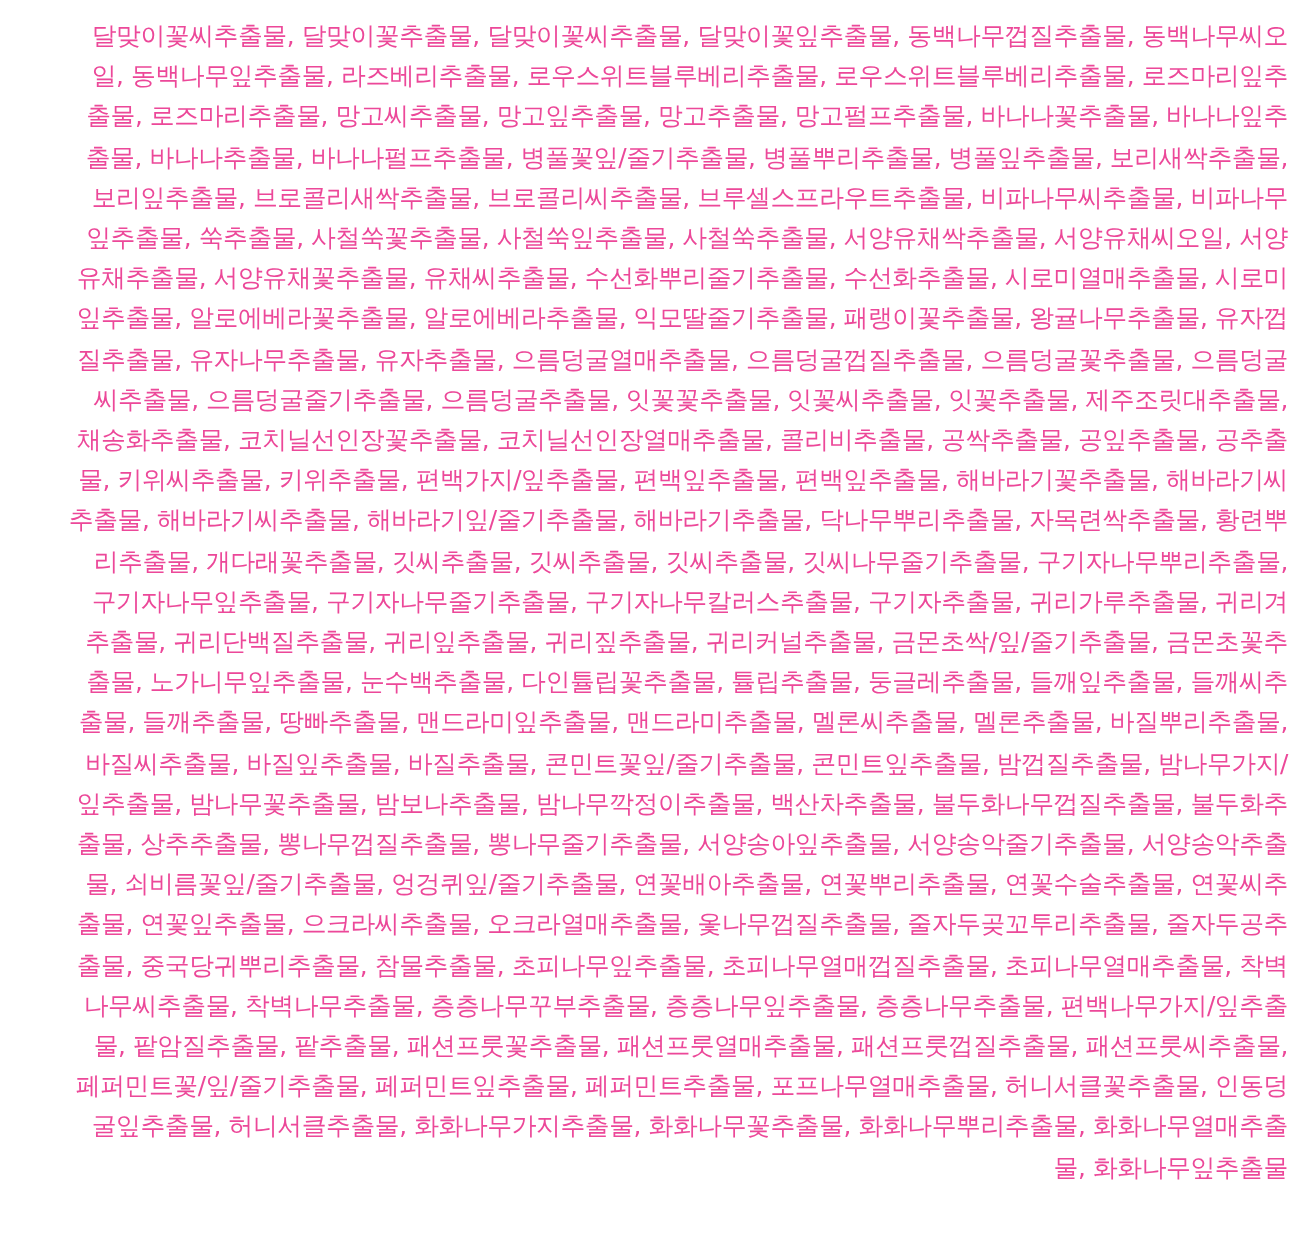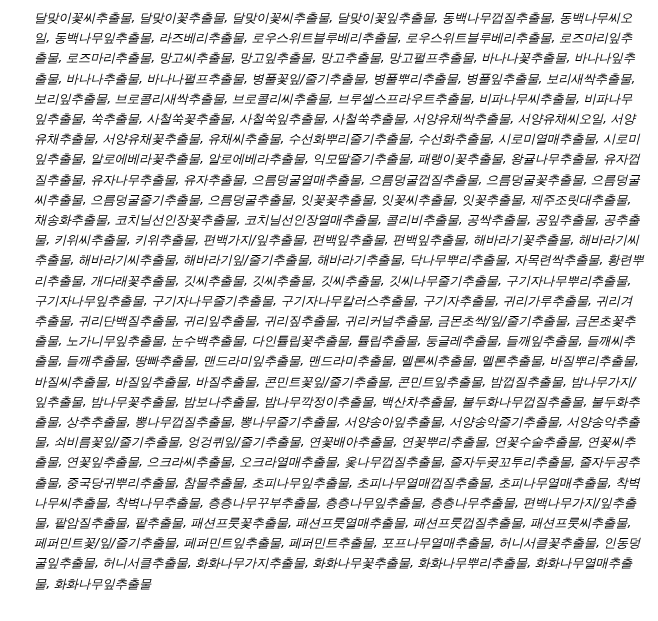--- a/index.html
+++ b/index.html
@@ -16,26 +16,25 @@
   #page {
     box-sizing: border-box;
     width: 658px;
     height: 621px;
     padding: 8px 14px 8px 34px;
     background: #ffffff;
   }
   .ingredient-text {
     font-size: 12.4px;
     line-height: 20.2px;
-    color: #000000;
-    text-align: left;
+    color: #ec4899;
+    text-align: right;
     word-break: break-all;
     letter-spacing: -0.2px;
     white-space: pre-wrap;
-    font-style: italic;
   }
 </style>
 </head>
 <body>
 
 <div id="page">
   <div class="ingredient-text">달맞이꽃씨추출물, 달맞이꽃추출물, 달맞이꽃씨추출물, 달맞이꽃잎추출물, 동백나무껍질추출물, 동백나무씨오일, 동백나무잎추출물, 라즈베리추출물, 로우스위트블루베리추출물, 로우스위트블루베리추출물, 로즈마리잎추출물, 로즈마리추출물, 망고씨추출물, 망고잎추출물, 망고추출물, 망고펄프추출물, 바나나꽃추출물, 바나나잎추출물, 바나나추출물, 바나나펄프추출물, 병풀꽃잎/줄기추출물, 병풀뿌리추출물, 병풀잎추출물, 보리새싹추출물, 보리잎추출물, 브로콜리새싹추출물, 브로콜리씨추출물, 브루셀스프라우트추출물, 비파나무씨추출물, 비파나무잎추출물, 쑥추출물, 사철쑥꽃추출물, 사철쑥잎추출물, 사철쑥추출물, 서양유채싹추출물, 서양유채씨오일, 서양유채추출물, 서양유채꽃추출물, 유채씨추출물, 수선화뿌리줄기추출물, 수선화추출물, 시로미열매추출물, 시로미잎추출물, 알로에베라꽃추출물, 알로에베라추출물, 익모딸줄기추출물, 패랭이꽃추출물, 왕귤나무추출물, 유자껍질추출물, 유자나무추출물, 유자추출물, 으름덩굴열매추출물, 으름덩굴껍질추출물, 으름덩굴꽃추출물, 으름덩굴씨추출물, 으름덩굴줄기추출물, 으름덩굴추출물, 잇꽃꽃추출물, 잇꽃씨추출물, 잇꽃추출물, 제주조릿대추출물, 채송화추출물, 코치닐선인장꽃추출물, 코치닐선인장열매추출물, 콜리비추출물, 공싹추출물, 공잎추출물, 공추출물, 키위씨추출물, 키위추출물, 편백가지/잎추출물, 편백잎추출물, 편백잎추출물, 해바라기꽃추출물, 해바라기씨추출물, 해바라기씨추출물, 해바라기잎/줄기추출물, 해바라기추출물, 닥나무뿌리추출물, 자목련싹추출물, 황련뿌리추출물, 개다래꽃추출물, 깃씨추출물, 깃씨추출물, 깃씨추출물, 깃씨나무줄기추출물, 구기자나무뿌리추출물, 구기자나무잎추출물, 구기자나무줄기추출물, 구기자나무칼러스추출물, 구기자추출물, 귀리가루추출물, 귀리겨추출물, 귀리단백질추출물, 귀리잎추출물, 귀리짚추출물, 귀리커널추출물, 금몬초싹/잎/줄기추출물, 금몬초꽃추출물, 노가니무잎추출물, 눈수백추출물, 다인튤립꽃추출물, 튤립추출물, 둥글레추출물, 들깨잎추출물, 들깨씨추출물, 들깨추출물, 땅빠추출물, 맨드라미잎추출물, 맨드라미추출물, 멜론씨추출물, 멜론추출물, 바질뿌리추출물, 바질씨추출물, 바질잎추출물, 바질추출물, 콘민트꽃잎/줄기추출물, 콘민트잎추출물, 밤껍질추출물, 밤나무가지/잎추출물, 밤나무꽃추출물, 밤보나추출물, 밤나무깍정이추출물, 백산차추출물, 불두화나무껍질추출물, 불두화추출물, 상추추출물, 뽕나무껍질추출물, 뽕나무줄기추출물, 서양송아잎추출물, 서양송악줄기추출물, 서양송악추출물, 쇠비름꽃잎/줄기추출물, 엉겅퀴잎/줄기추출물, 연꽃배아추출물, 연꽃뿌리추출물, 연꽃수술추출물, 연꽃씨추출물, 연꽃잎추출물, 으크라씨추출물, 오크라열매추출물, 옻나무껍질추출물, 줄자두곶꼬투리추출물, 줄자두공추출물, 중국당귀뿌리추출물, 참물추출물, 초피나무잎추출물, 초피나무열매껍질추출물, 초피나무열매추출물, 착벽나무씨추출물, 착벽나무추출물, 층층나무꾸부추출물, 층층나무잎추출물, 층층나무추출물, 편백나무가지/잎추출물, 팥암질추출물, 팥추출물, 패션프룻꽃추출물, 패션프룻열매추출물, 패션프룻껍질추출물, 패션프룻씨추출물, 페퍼민트꽃/잎/줄기추출물, 페퍼민트잎추출물, 페퍼민트추출물, 포프나무열매추출물, 허니서클꽃추출물, 인동덩굴잎추출물, 허니서클추출물, 화화나무가지추출물, 화화나무꽃추출물, 화화나무뿌리추출물, 화화나무열매추출물, 화화나무잎추출물</div>
 </div>
 
 </body></html>

